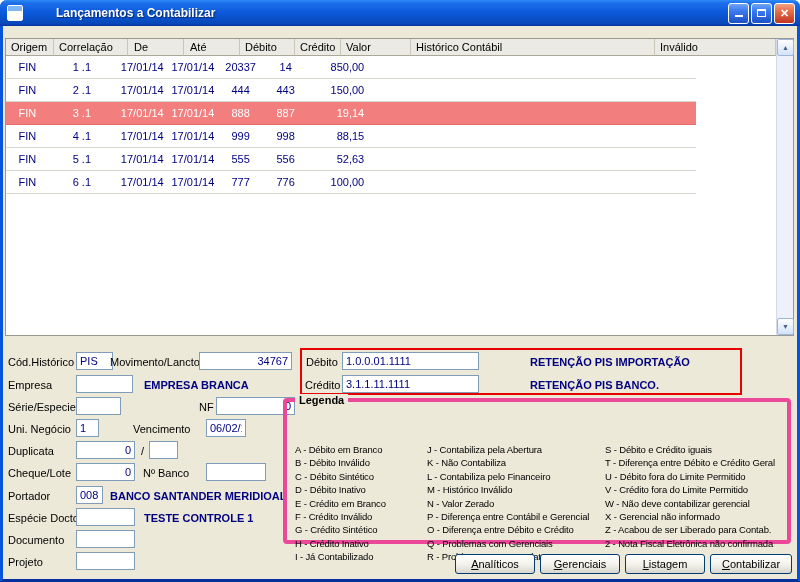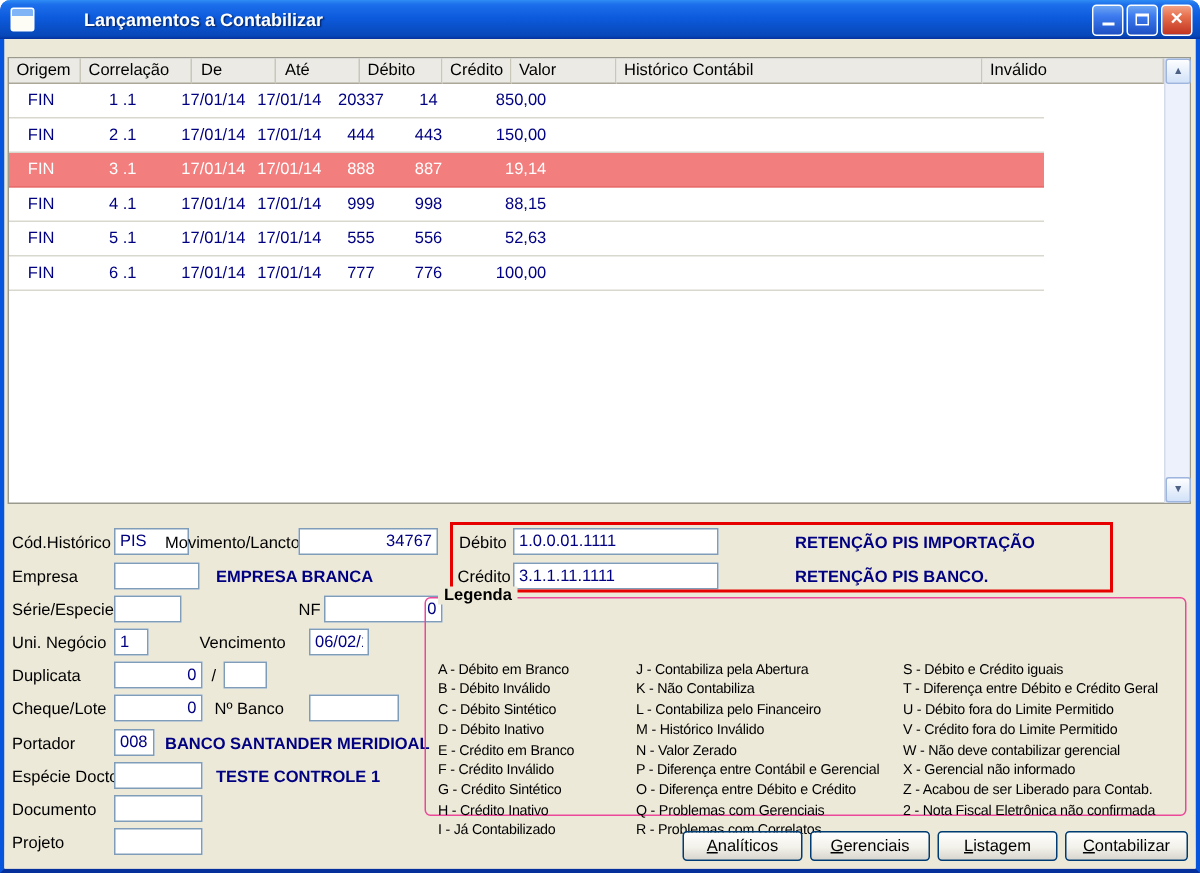--- a/index.html
+++ b/index.html
@@ -52,21 +52,21 @@
   
   .lbl { position:absolute; font-size:11px; color:#000; white-space:nowrap; }
   .inp { position:absolute; height:18px; border:1px solid #7F9DB9; background:#fff;
     font-family:"Liberation Sans",sans-serif; font-size:11px; color:#000080; padding:0 3px; }
   .inp.ra { text-align:right; }
   .desc { position:absolute; font-size:11px; color:#000080; font-weight:bold; white-space:nowrap; }
   .redbox { position:absolute; left:297px; top:322px; width:442px; height:47px;
     border:2px solid #E60000; pointer-events:none; }
   
   .legendbox { position:absolute; left:280px; top:372px; width:508px; height:146px;
-    border:1px solid #ec4899; border-radius:4px; }
+    border:4px solid #ec4899; border-radius:4px; }
   .legend-title { position:absolute; left:8px; top:-8px; background:#ECE9D8; padding:0 4px;
     font-size:11px; font-weight:bold; color:#000; }
   .lcol { position:absolute; top:21px; font-size:9.5px; letter-spacing:-0.15px; color:#000;
     line-height:13.4px; white-space:nowrap;margin-top:20px; }
   .lcol.l1 { left:8px; } .lcol.l2 { left:140px; } .lcol.l3 { left:318px; }
   
   .btn { position:absolute; top:528px; height:20px; width:80px;
     border:1px solid #003C74; border-radius:3px; font-size:11px; color:#000;
     background:linear-gradient(180deg,#FFFFFF 0%,#F2F1EA 55%,#D8D6CE 100%);
     font-family:"Liberation Sans",sans-serif; text-align:center; line-height:18px; }
@@ -177,21 +177,21 @@
         <div class="sbtn up">
             <span>▲</span>
           </div>
         <div class="sbtn down">
             <span>▼</span>
           </div>
       </div>
     </div>
 
     <span class="lbl" style="left:5px;top:330px">Cód.Histórico</span>
-    <input class="inp" style="left: 73px; top: 326px; width: 50px;" value="PIS">
+    <input class="inp" style="left: 73px; top: 326px; width: 37px;" value="PIS">
     <span class="lbl" style="left:107px;top:330px">Movimento/Lancto</span>
     <input class="inp ra" style="left: 196px; top: 326px; width: 93px;" value="34767">
 
     <span class="lbl" style="left:303px;top:330px">Débito</span>
     <input class="inp" style="left: 339px; top: 326px; width: 137px;" value="1.0.0.01.1111">
     <span class="desc" style="left:527px;top:330px">RETENÇÃO PIS IMPORTAÇÃO</span>
 
     <span class="lbl" style="left:5px;top:353px">Empresa</span>
     <input class="inp" style="left: 73px; top: 349px; width: 57px;" value="">
     <span class="desc" style="left:141px;top:353px">EMPRESA BRANCA</span>

